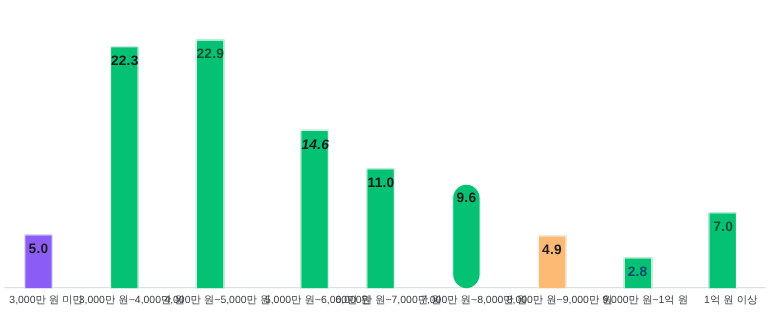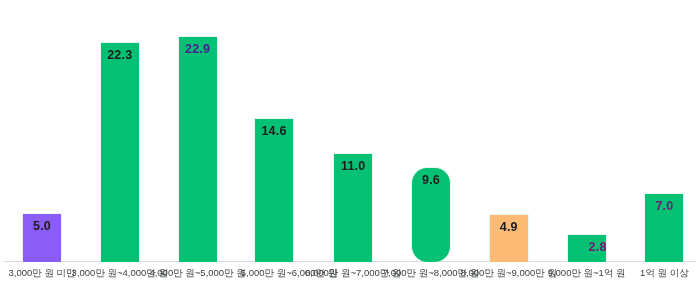--- a/index.html
+++ b/index.html
@@ -36,21 +36,21 @@
   .bar-slot {
     position: absolute;
     bottom: 0;
     width: 78px;
     height: 262px;
   }
   .bar {
     position: absolute;
     left: 19px;
     bottom: 0;
-    width: 40px;
+    width: 26px;
     background: #05c173;
     border: 1px solid #eaf7f0;
     box-sizing: border-box;
     border-bottom: none;
     margin-top: 20px;
   }
   .bar-value {
     position: absolute;
     top: 6px;
     left: 0;
@@ -86,24 +86,24 @@
             <div class="bar-value" style="color: rgb(28, 28, 28);">5.0</div>
           </div>
         </div>
         <div class="bar-slot" style="left: 80.8px;">
           <div class="bar" title="3,000만 원~4,000만 원: 22.3" style="height: 220.079px; background: rgb(5, 193, 115);">
             <div class="bar-value" style="color: rgb(28, 28, 28);">22.3</div>
           </div>
         </div>
         <div class="bar-slot" style="left: 158.6px;">
           <div class="bar" title="4,000만 원~5,000만 원: 22.9" style="height: 226px; background: rgb(5, 193, 115);">
-            <div class="bar-value" style="color: #4c1d95;">22.9</div>
+            <div class="bar-value" style="color: #14532d;">22.9</div>
           </div>
         </div>
-        <div class="bar-slot" style="left: 235px;">
+        <div class="bar-slot" style="left: 254px; font-style: italic;">
           <div class="bar" title="5,000만 원~6,000만 원: 14.6" style="height: 144.087px; background: rgb(5, 193, 115);">
             <div class="bar-value" style="color: rgb(28, 28, 28);">14.6</div>
           </div>
         </div>
         <div class="bar-slot" style="left: 314.2px;">
           <div class="bar" title="6,000만 원~7,000만 원: 11.0" style="height: 108.559px; background: rgb(5, 193, 115);">
             <div class="bar-value" style="color: rgb(28, 28, 28);">11.0</div>
           </div>
         </div>
         <div class="bar-slot" style="left: 392px;">
@@ -111,26 +111,26 @@
             <div class="bar-value" style="color: rgb(28, 28, 28);">9.6</div>
           </div>
         </div>
         <div class="bar-slot" style="left: 469.8px;">
           <div class="bar" title="8,000만 원~9,000만 원: 4.9" style="height: 48.3581px; background: #fdba74;">
             <div class="bar-value" style="color: rgb(28, 28, 28);">4.9</div>
           </div>
         </div>
         <div class="bar-slot" style="left: 547.6px;">
           <div class="bar" title="9,000만 원~1억 원: 2.8" style="height: 27.6332px; background: rgb(5, 193, 115);">
-            <div class="bar-value" style="color: #701a75; padding-left: 11px;">2.8</div>
+            <div class="bar-value" style="color: #0c4a6e;">2.8</div>
           </div>
         </div>
         <div class="bar-slot" style="left: 625.4px;">
           <div class="bar" title="1억 원 이상: 7.0" style="height: 69.083px; background: rgb(5, 193, 115);">
-            <div class="bar-value" style="color: #701a75;">7.0</div>
+            <div class="bar-value" style="color: #14532d;">7.0</div>
           </div>
         </div>
       </div>
   </div>
 
   <div id="cat-labels">
       <div class="cat-label" style="left: -13px; color: rgb(60, 64, 67);">3,000만 원 미만</div>
       <div class="cat-label" style="left: 64.8px; color: rgb(60, 64, 67);">3,000만 원~4,000만 원</div>
       <div class="cat-label" style="left: 142.6px; color: rgb(60, 64, 67);">4,000만 원~5,000만 원</div>
       <div class="cat-label" style="left: 234px; color: rgb(60, 64, 67);">5,000만 원~6,000만 원</div>

